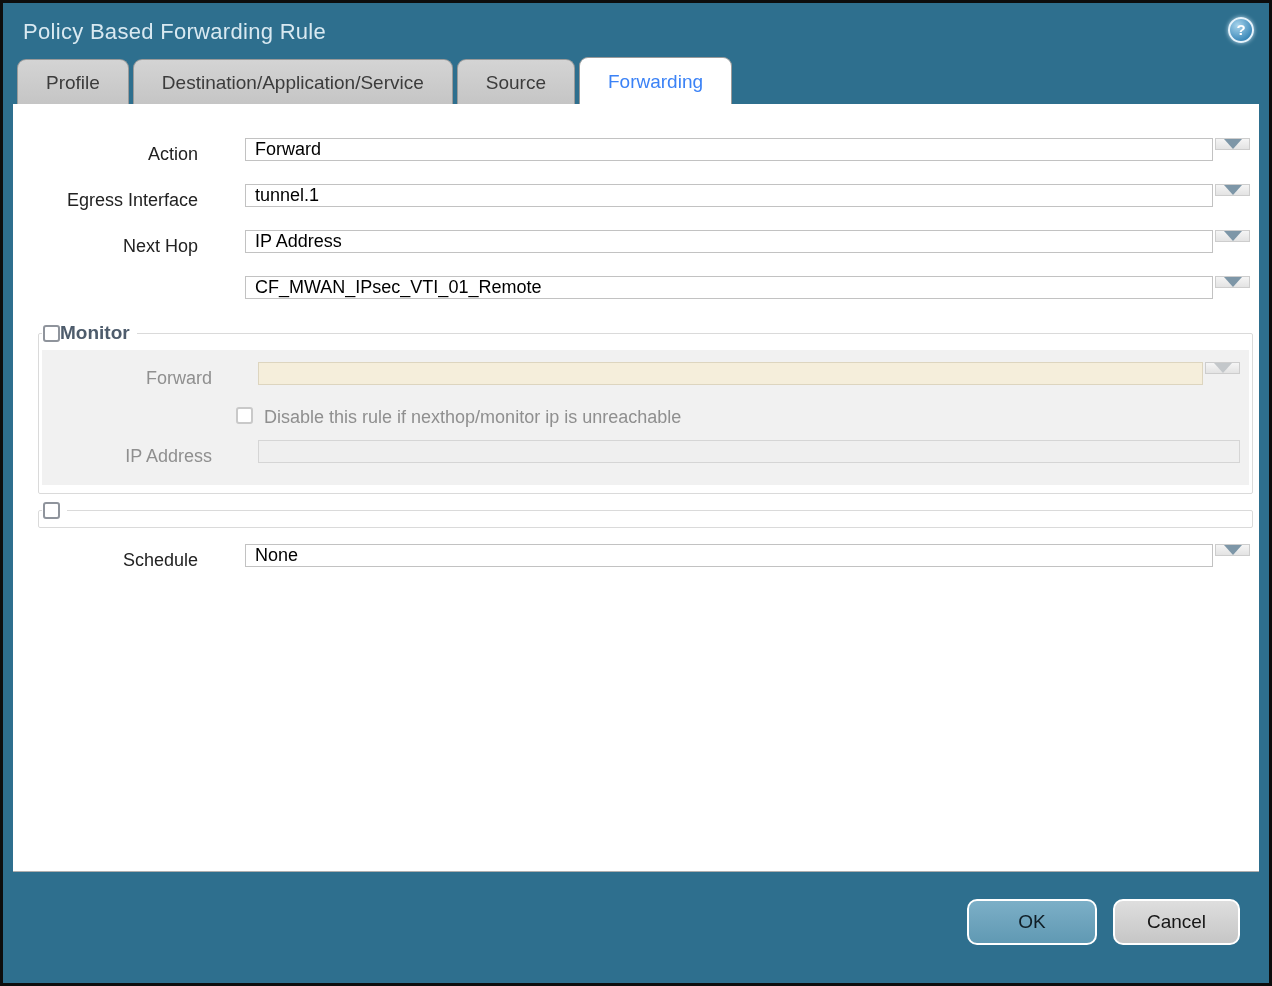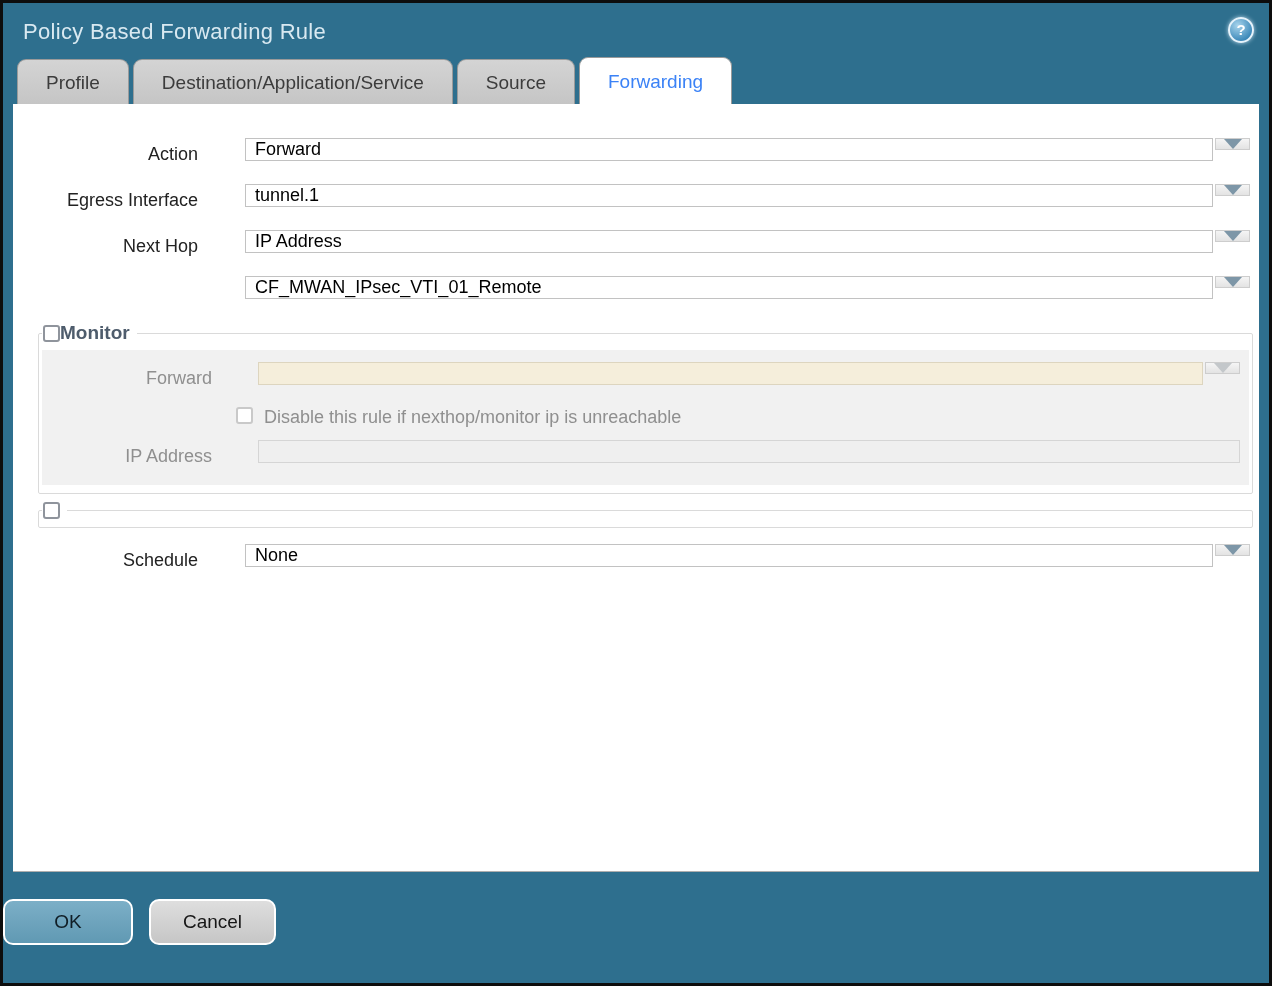--- a/index.html
+++ b/index.html
@@ -81,21 +81,21 @@
   .tbl-btn.disabled { color: #ccd0d3; cursor: default; }
   .icon-sq {
     width: 22px; height: 22px; border-radius: 5px; background: #fafaf4;
     display: flex; align-items: center; justify-content: center;
     font-weight: bold; font-size: 19px; line-height: 1;
   }
   .plus-glyph { color: #7fa42e; }
   .minus-glyph { color: #c05f5f; }
   .sched { margin-top: 16px; }
   
-  .dlg-footer { display: flex; justify-content: flex-start; gap: 16px; padding: 27px 29px 0 0; }
+  .dlg-footer { display: flex; justify-content: flex-end; gap: 16px; padding: 27px 29px 0 0; }
   .btn {
     height: 46px; border-radius: 10px; border: 2px solid #fff;
     font-size: 19px; font-family: "Liberation Sans", sans-serif; cursor: pointer;
   }
   .btn-ok { width: 130px; background: linear-gradient(#7cafc7, #6099b3); color: #0f1d25; }
   .btn-cancel { width: 127px; background: linear-gradient(#dedede, #c6c6c6); color: #161616; }
 </style>
 </head>
 <body>
 

